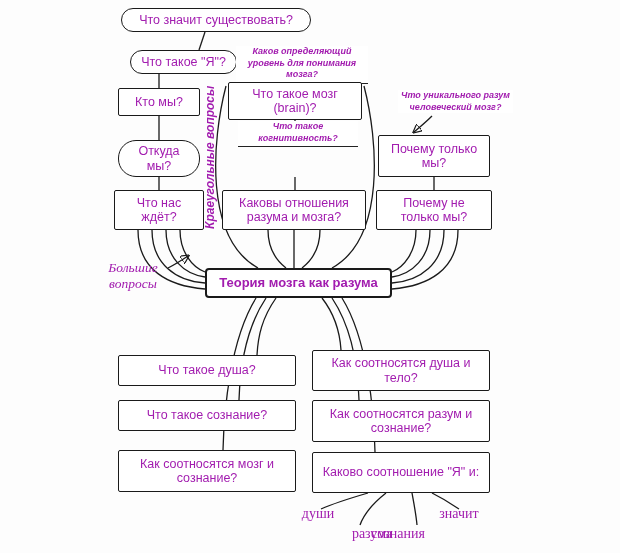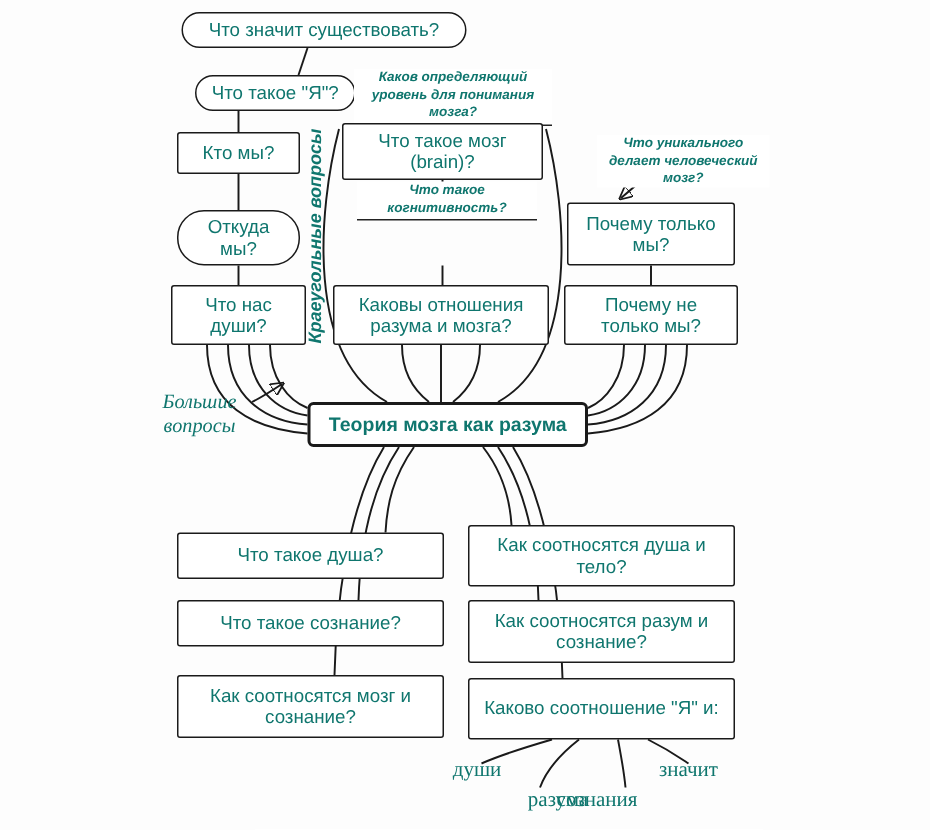--- a/index.html
+++ b/index.html
@@ -1,18 +1,18 @@
 <!DOCTYPE html>
 <html><head>
 <meta charset="utf-8">
 <style>
   html,body{margin:0;padding:0;background:#fff;}
   .canvas{
     position:relative;width:620px;height:553px;background:#fdfdfd;overflow:hidden;
-    font-family:"Liberation Sans",sans-serif;color:#0f766e;
+    font-family:"Liberation Sans",sans-serif;color:#a21caf;
   }
   .edges{position:absolute;left:0;top:0;width:620px;height:553px;}
   .edges path{fill:none;stroke:#1a1a1a;stroke-width:1.3;}
   .node{
     position:absolute;box-sizing:border-box;background:#fff;
     border:1.5px solid #1a1a1a;border-radius:2px;
     display:flex;align-items:center;justify-content:center;text-align:center;
     font-size:12.5px;line-height:1.15;padding:2px 8px;
   }
   .pill{border-radius:13px;}
@@ -107,30 +107,30 @@
       <path d="M 432,116 C 426,122 420,127 414,132" marker-end="url(#arr)"></path>
       <path d="M 168,268 C 176,264 182,260 188,256" marker-end="url(#arr)"></path>
     </g>
   </svg>
 
   <div class="node pill" style="left:121px;top:8px;width:190px;height:24px;">Что значит существовать?</div>
   <div class="node pill" style="left:130px;top:50px;width:107px;height:24px;">Что такое "Я"?</div>
 
   <div class="node" style="left:118px;top:88px;width:82px;height:28px;">Кто мы?</div>
   <div class="node" style="left:118px;top:140px;width:82px;height:37px;border-radius:18px;">Откуда мы?</div>
-  <div class="node" style="left:114px;top:190px;width:90px;height:40px;">Что нас души?</div>
+  <div class="node" style="left:114px;top:190px;width:90px;height:40px;">Что нас ждёт?</div>
 
   <div class="ann ann-underline" style="left:236px;top:46px;width:132px;">Каков определяющий уровень для понимания мозга?</div>
   <div class="node" style="left:228px;top:82px;width:134px;height:38px;">Что такое мозг (brain)?</div>
   <div class="ann ann-underline" style="left:238px;top:121px;width:120px;">Что такое когнитивность?</div>
   <div class="node" style="left:222px;top:190px;width:144px;height:40px;">Каковы отношения разума и мозга?</div>
 
   <div class="vlabel">Краеугольные вопросы</div>
 
-  <div class="ann" style="left:398px;top:90px;width:115px;">Что уникального делает человеческий мозг?</div>
+  <div class="ann" style="left:398px;top:90px;width:115px;">Что уникального разум человеческий мозг?</div>
   <div class="node" style="left:376px;top:190px;width:116px;height:40px;">Почему не только мы?</div>
   <div class="node" style="left:378px;top:135px;width:112px;height:42px;">Почему только мы?</div>
 
   <div class="script-label" style="left:94px;top:260px;width:78px;">Большие вопросы</div>
 
   <div class="node theory" style="left:205px;top:268px;width:187px;height:30px;">Теория мозга как разума</div>
 
   <div class="node" style="left:118px;top:355px;width:178px;height:31px;">Что такое душа?</div>
   <div class="node" style="left:118px;top:400px;width:178px;height:31px;">Что такое сознание?</div>
   <div class="node" style="left:118px;top:450px;width:178px;height:42px;">Как соотносятся мозг и сознание?</div>

